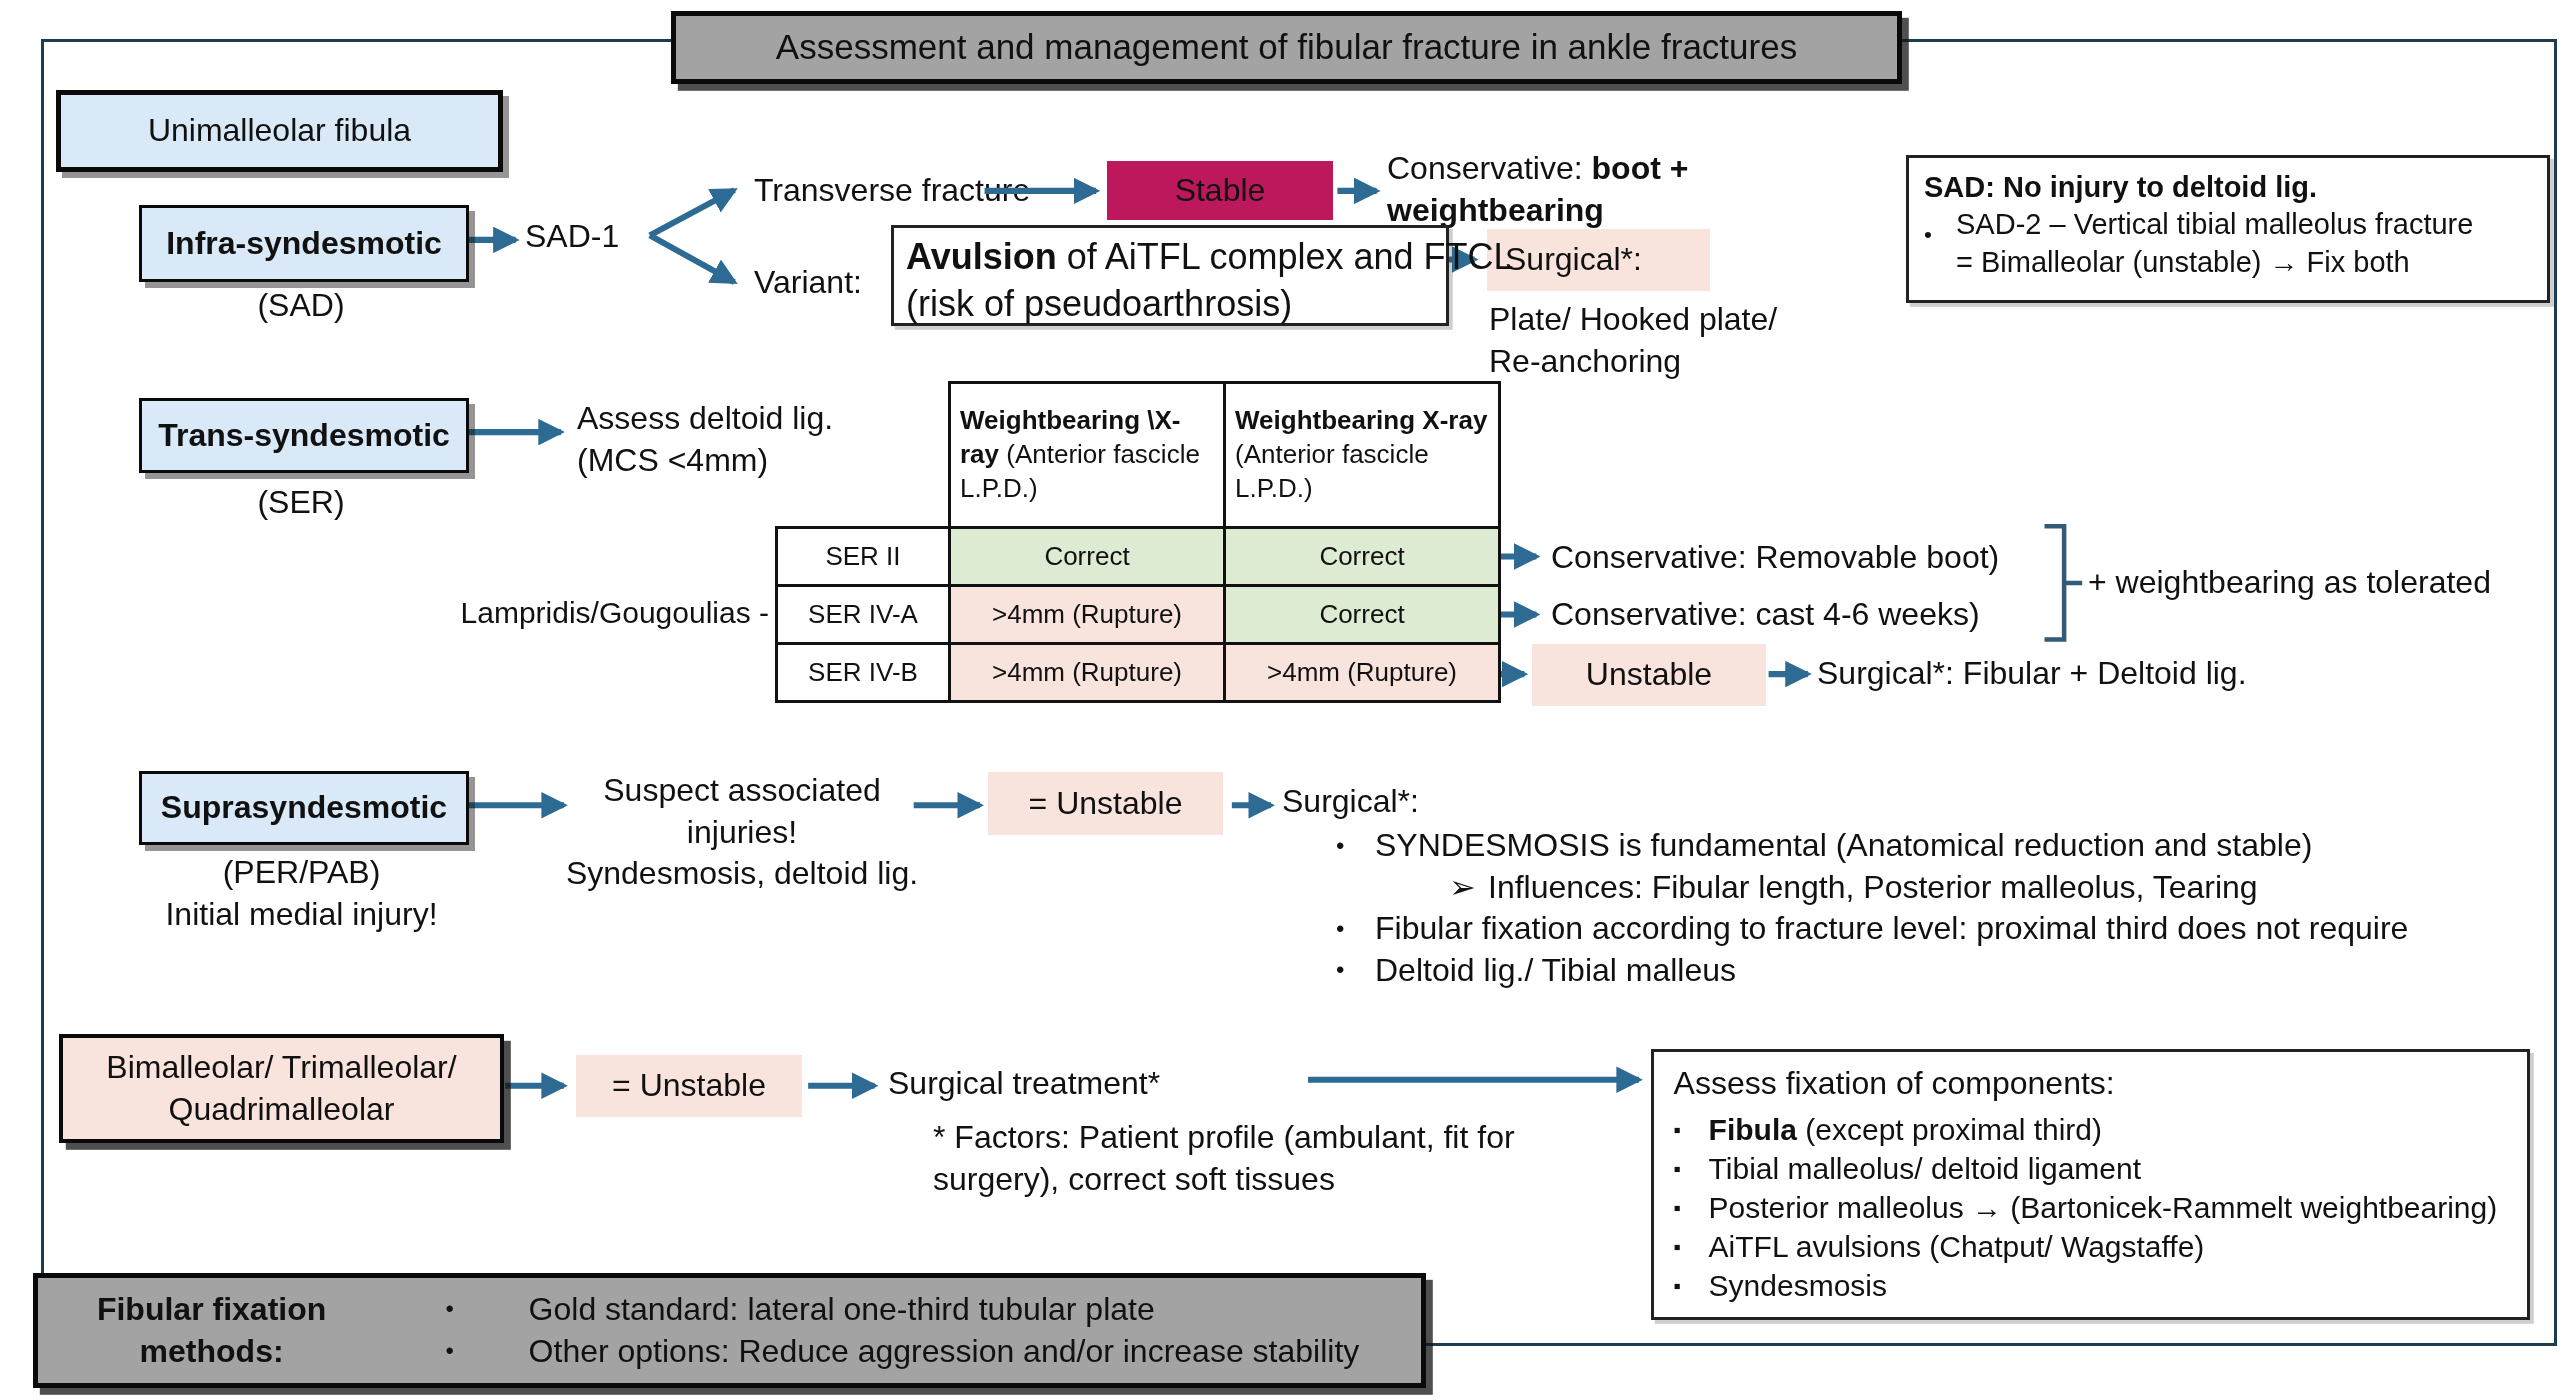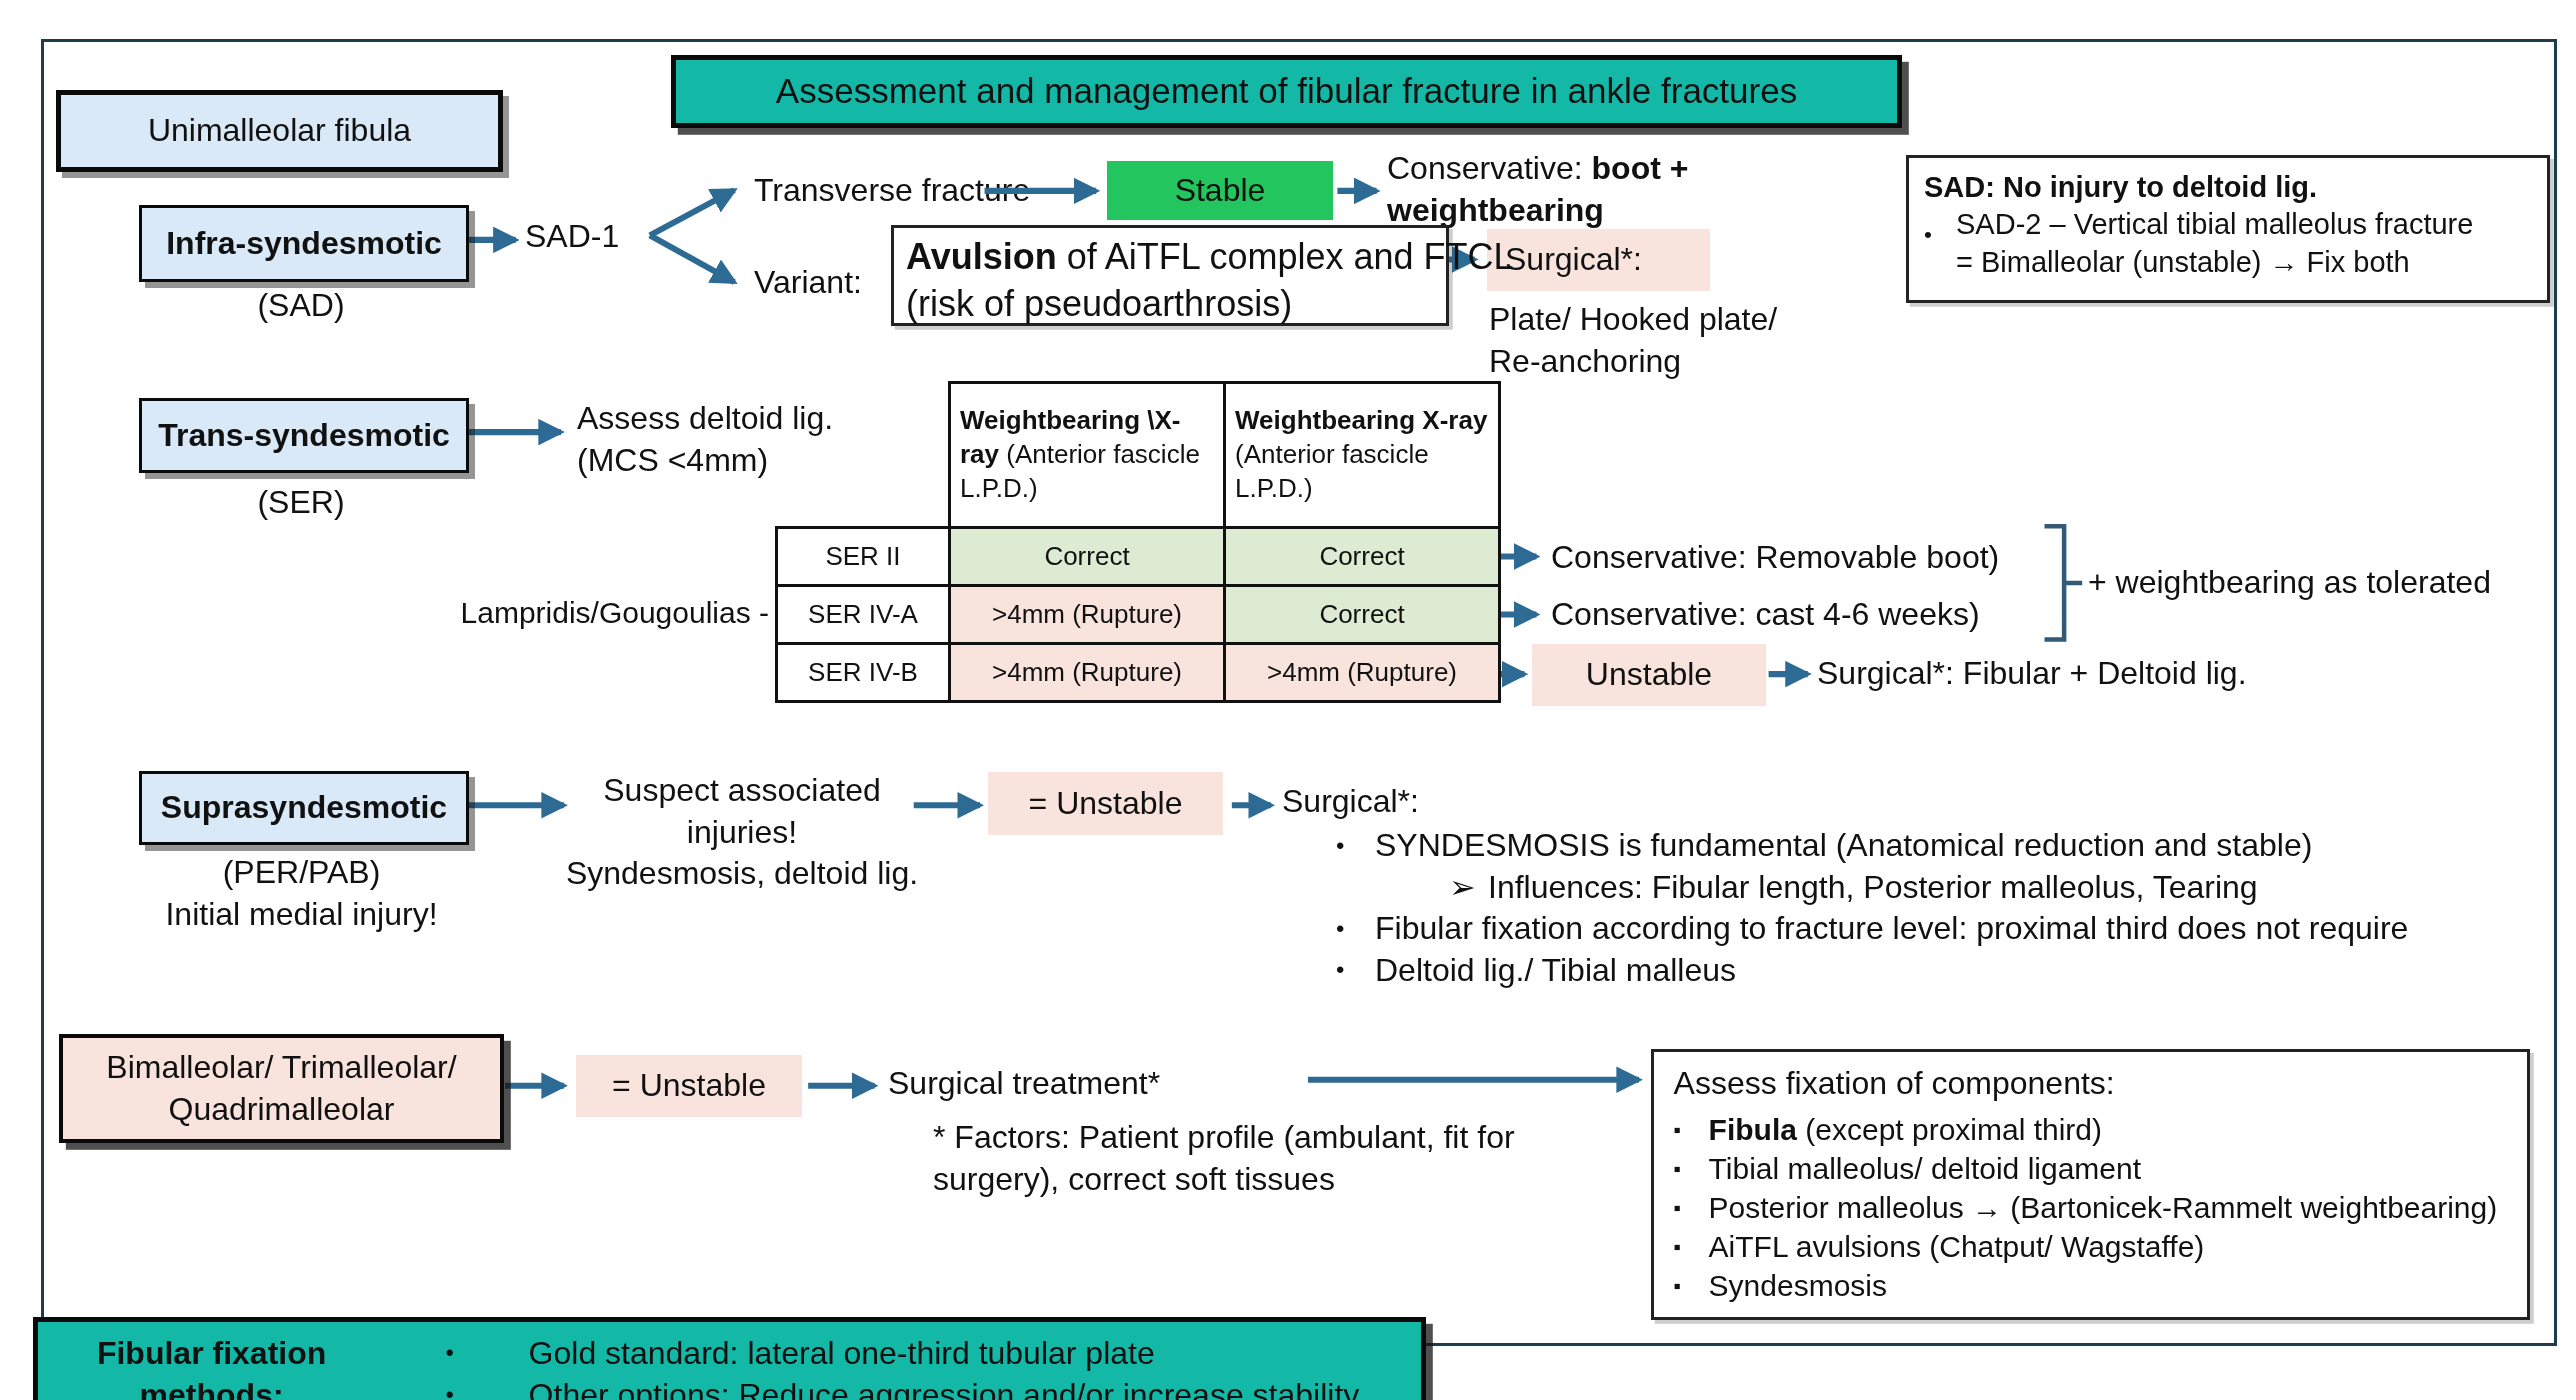--- a/index.html
+++ b/index.html
@@ -11,29 +11,29 @@
   .abs{position:absolute;}
   .nowrap{white-space:nowrap;}
   .center{text-align:center;}
   .bold{font-weight:bold;}
   .italic{}
 
   
   #outer-frame{left:41px;top:39px;width:2510px;height:1301px;border:3.8px solid #1d3d4f;}
 
   
-  .heavy-box{background:#14b8a6;border:5.3px solid #0a0a0a;box-shadow:6.8px 6.8px 0 rgba(20,20,20,0.75);margin-top:44px;}
+  .heavy-box{background:#a3a3a3;border:5.3px solid #0a0a0a;box-shadow:6.8px 6.8px 0 rgba(20,20,20,0.75);}
   .blue-box{background:#d9e9f7;border:3.8px solid #0a0a0a;box-shadow:6px 6px 0 rgba(20,20,20,0.45);
             display:flex;align-items:center;justify-content:center;}
   .pinkframe-box{background:#f9e4dd;border:4.5px solid #0a0a0a;box-shadow:6.8px 6.8px 0 rgba(20,20,20,0.75);
             display:flex;flex-direction:column;align-items:center;justify-content:center;}
   .thin-box{background:#fff;border:3px solid #222;box-shadow:3.8px 3.8px 0 rgba(60,60,60,0.25);}
 
   
-  .flat-green{background:#22c55e;display:flex;align-items:center;justify-content:center;}
+  .flat-green{background:#be185d;display:flex;align-items:center;justify-content:center;}
   .flat-pink{background:#f9e4dd;display:flex;align-items:center;justify-content:center;}
 
   #title-box{left:671px;top:10.6px;width:1221px;height:63px;display:flex;align-items:center;justify-content:center;font-size:35px;z-index:5;}
 
   
   #ser-table{left:775px;top:381px;border-collapse:collapse;z-index:3;}
   #ser-table td{border:3px solid #111;padding:0 7.5px;text-align:center;vertical-align:middle;font-size:26px;background:#fff;}
   #ser-table td.no-border{border:none;background:transparent;box-shadow:none;}
   #ser-table .hdr{width:254px;height:133px;text-align:left;padding:4.5px 9px;background:#fff;}
   #ser-table .lbl{width:155px;height:55px;}

